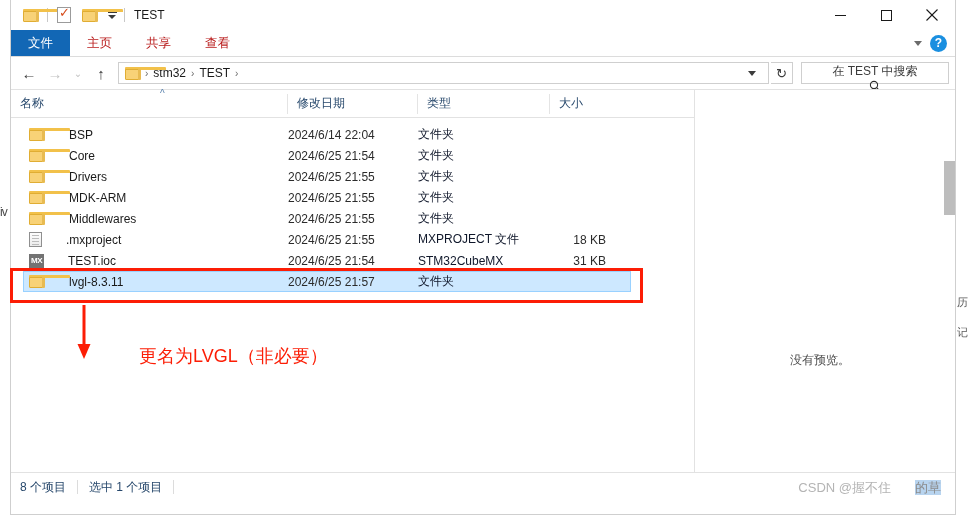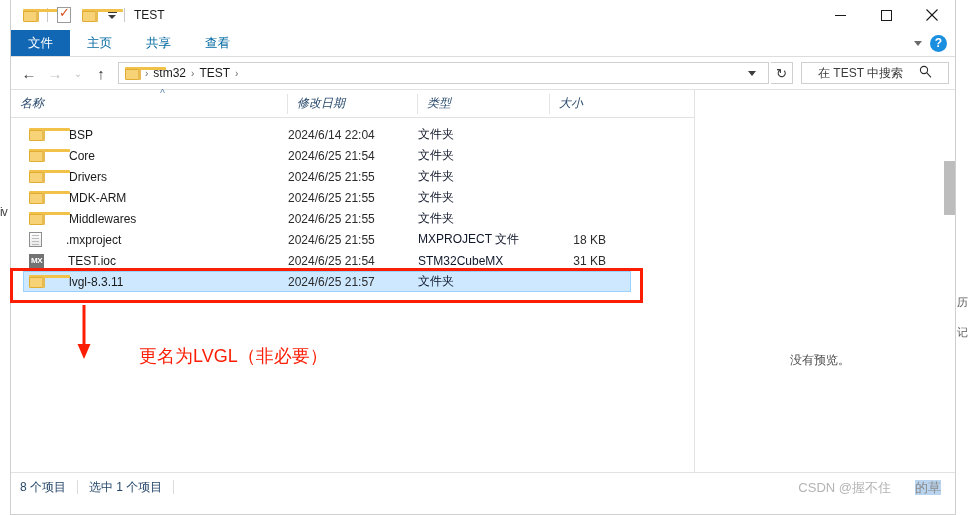--- a/index.html
+++ b/index.html
@@ -188,21 +188,21 @@
     display: flex;
     align-items: stretch;
     position: relative;
     border-bottom: 1px solid #dcdcdc;
   }
   .tab {
     padding: 0 17px;
     display: flex;
     align-items: center;
     font-size: 12.5px;
-    color: #0369a1;
+    color: #b91c1c;
   }
   .tab.active {
     background: #1267b5;
     color: #ffffff;
   }
   .ribbon-right {
     margin-left: auto;
     display: flex;
     align-items: center;
     gap: 8px;
@@ -291,21 +291,22 @@
   }
   .searchbox {
     width: 148px;
     height: 22px;
     border: 1px solid #cfcfcf;
     background: #ffffff;
     display: flex;
     align-items: center;
     box-sizing: border-box;
     margin-left: 6px;
-    padding: 0 16px;
+    padding: 0 5px;
+    flex-direction: column;
   }
   .search-text {
     font-size: 12px;
     color: #3b3b3b;
     flex: 1;
   }
   .search-glass {
     color: #2a2a2a;
     font-size: 12px;
   }
@@ -332,21 +333,20 @@
   }
   .col {
     font-size: 12px;
     color: #27486c;
     padding-left: 9px;
     box-sizing: border-box;
     height: 20px;
     display: flex;
     align-items: center;
     border-right: 1px solid #e4e4e4;
-    font-style: italic;
   }
   .col:last-child { border-right: none; }
   .col-name  { width: 277px; position: relative; }
   .col-date  { width: 130px; }
   .col-type  { width: 132px; }
   .col-size  { width: 80px; }
   .sort-arrow {
     position: absolute;
     left: 149px;
     top: -6px;

